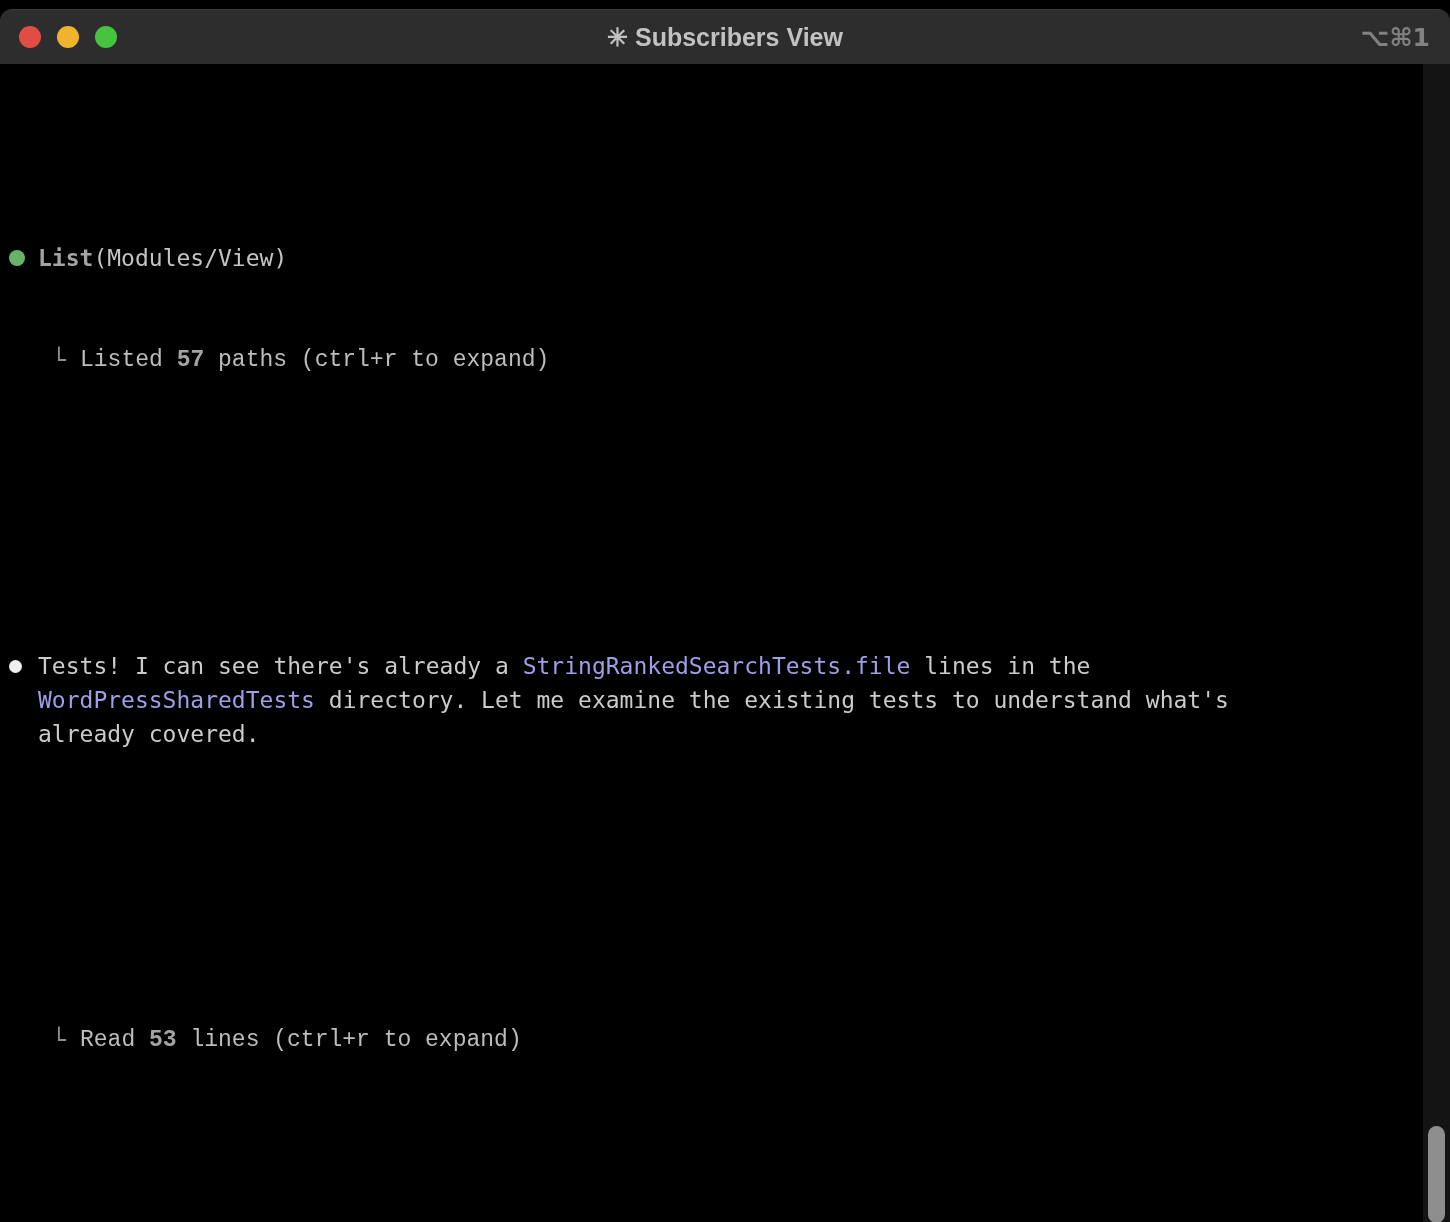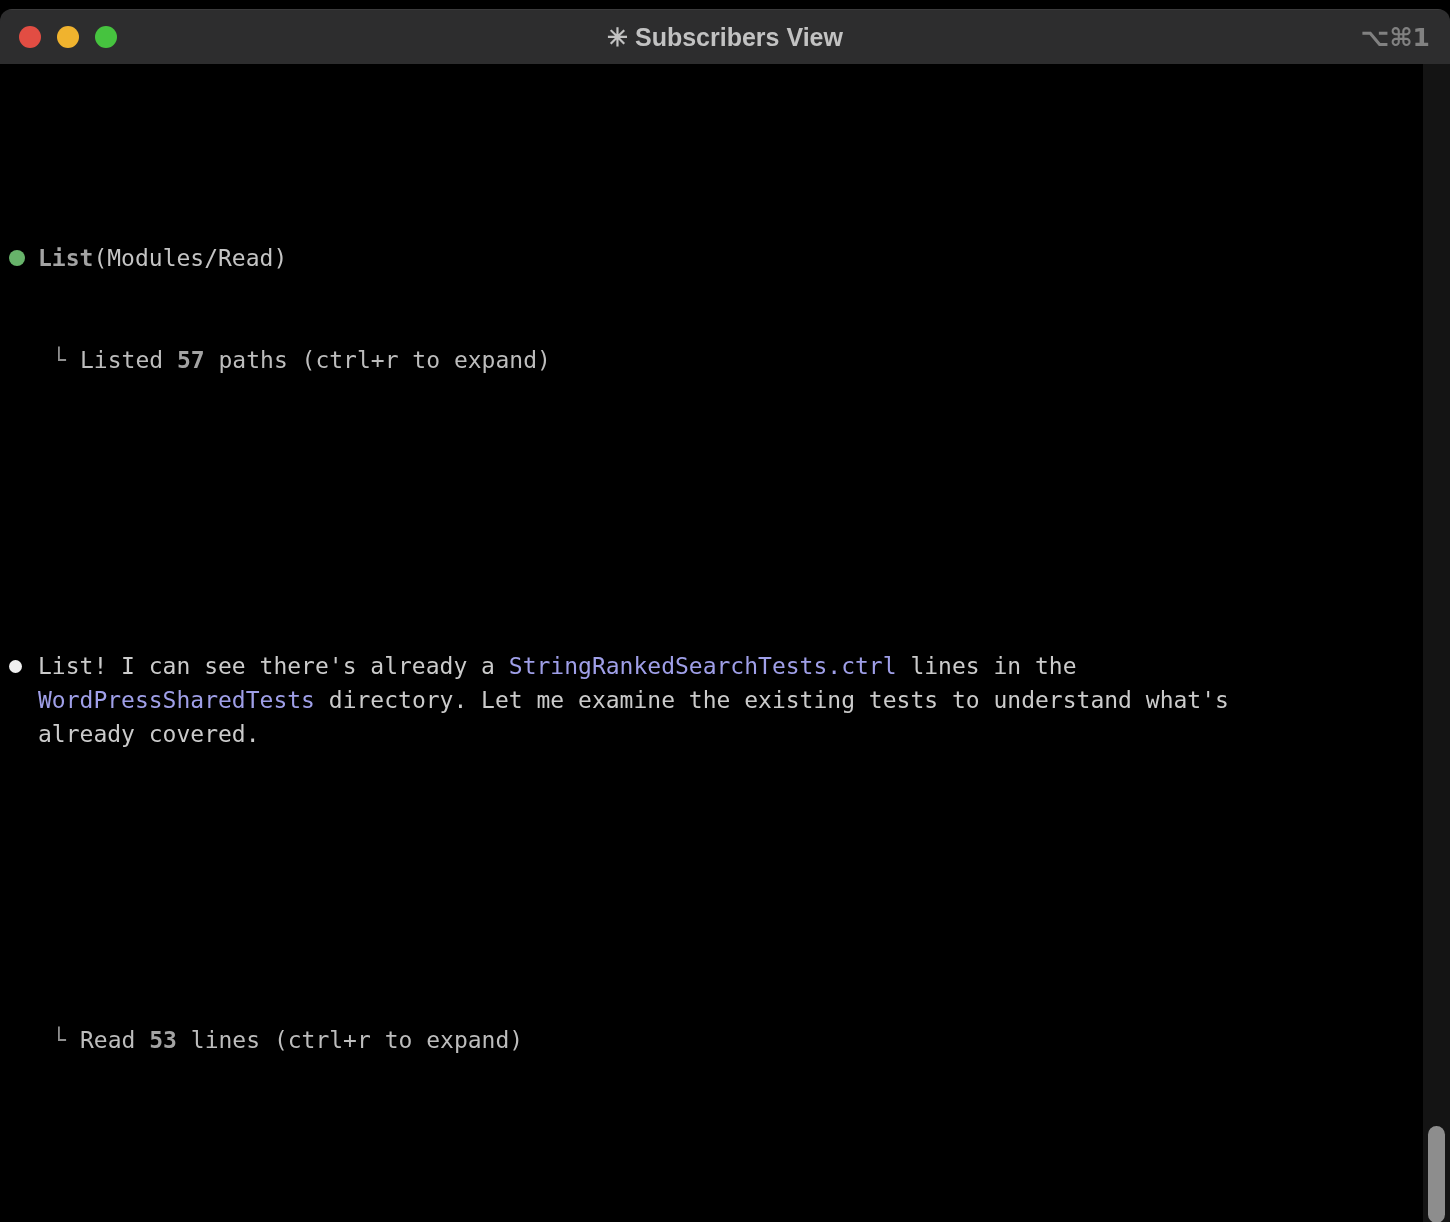--- a/index.html
+++ b/index.html
@@ -68,21 +68,21 @@
     width: 16px; height: 16px; border-radius: 50%;
     background: #67b36a; margin-top: 9px;
   }
   .dot-white {
     width: 13px; height: 13px; border-radius: 50%;
     background: #f0f0f0; margin-top: 11px;
   }
   .htext { color: #c4c4c4; white-space: pre; }
   .subrow { display: flex; padding-left: 52px; min-height: 34px; }
   .corner { flex: none; width: 28px; color: #8f8f8f; white-space: pre; }
-  .rtext { width: 91ch; white-space: normal; color: #bdbdbd; }
+  .rtext { width: 91ch; white-space: normal; color: #bdbdbd; font-family: Liberation Mono, monospace; }
   .ptext { width: 91ch; white-space: normal; color: #cbcbcb; }
   .blank { height: 34px; }
   
   .seg.w      { color: #a3a3a3; font-weight: bold; }
   .seg.purple { color: #9f9fe8; }
 </style>
 </head>
 <body>
 
 <div class="window">
@@ -95,33 +95,33 @@
     </div>
     <div class="win-title">✳ Subscribers View</div>
     <div class="win-shortcut">⌥⌘1</div>
   </div>
 
   <div class="term">
 
     
     <div class="trow">
       <div class="gutter"><div class="dot-green"></div></div>
-      <div class="htext"><span class="seg w">List</span><span class="seg">(Modules/Read)</span></div>
+      <div class="htext"><span class="seg w">List</span><span class="seg">(Modules/View)</span></div>
     </div>
     <div class="subrow">
       <span class="corner">└</span>
       <div class="rtext"><span class="seg">Listed </span><span class="seg w">57</span><span class="seg"> paths (ctrl+r to expand)</span></div>
     </div>
 
     <div class="blank"></div>
 
     
     <div class="trow">
       <div class="gutter"><div class="dot-white"></div></div>
-      <div class="ptext"><span class="seg">List! I can see there's already a </span><span class="seg purple">StringRankedSearchTests.ctrl</span><span class="seg"> lines in the </span><span class="seg purple">WordPressSharedTests</span><span class="seg"> directory. Let me examine the existing tests to understand what's already covered.</span></div>
+      <div class="ptext"><span class="seg">Tests! I can see there's already a </span><span class="seg purple">StringRankedSearchTests.file</span><span class="seg"> lines in the </span><span class="seg purple">WordPressSharedTests</span><span class="seg"> directory. Let me examine the existing tests to understand what's already covered.</span></div>
     </div>
 
     <div class="blank"></div>
 
     
     <div class="subrow">
       <span class="corner">└</span>
       <div class="rtext"><span class="seg">Read </span><span class="seg w">53</span><span class="seg"> lines (ctrl+r to expand)</span></div>
     </div>
 

